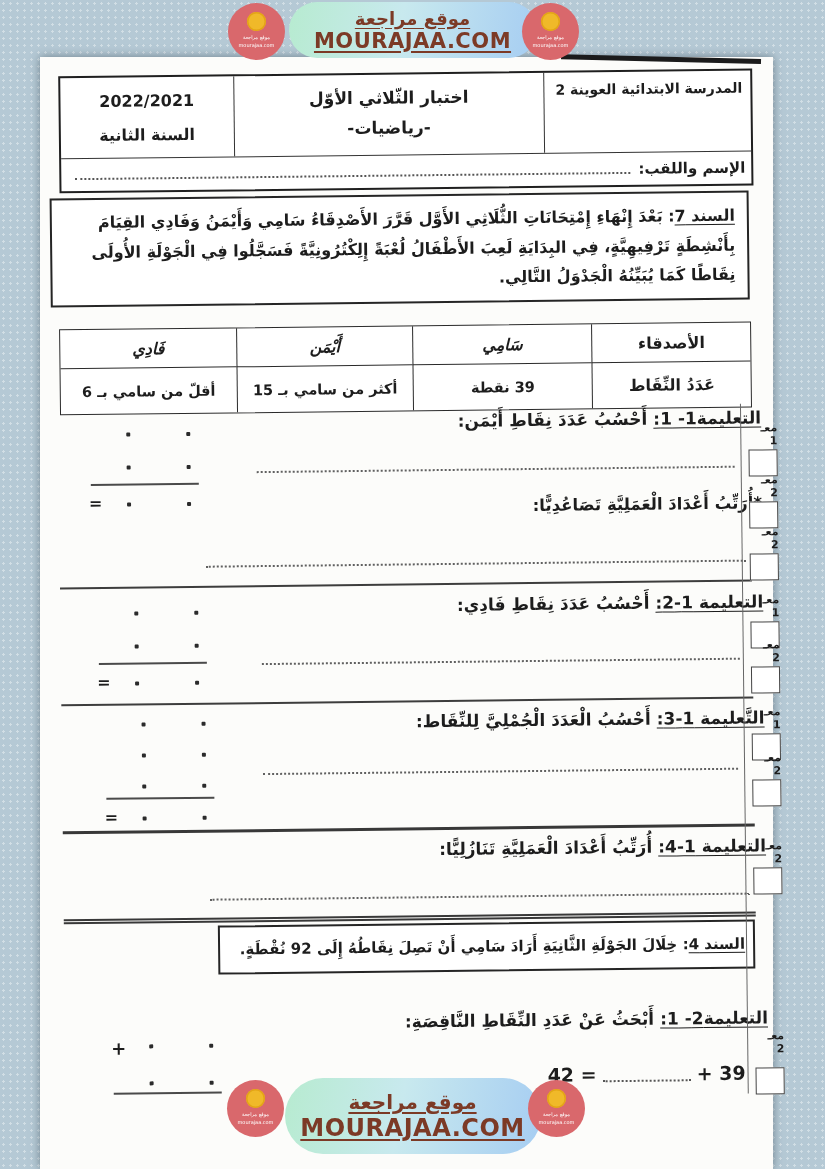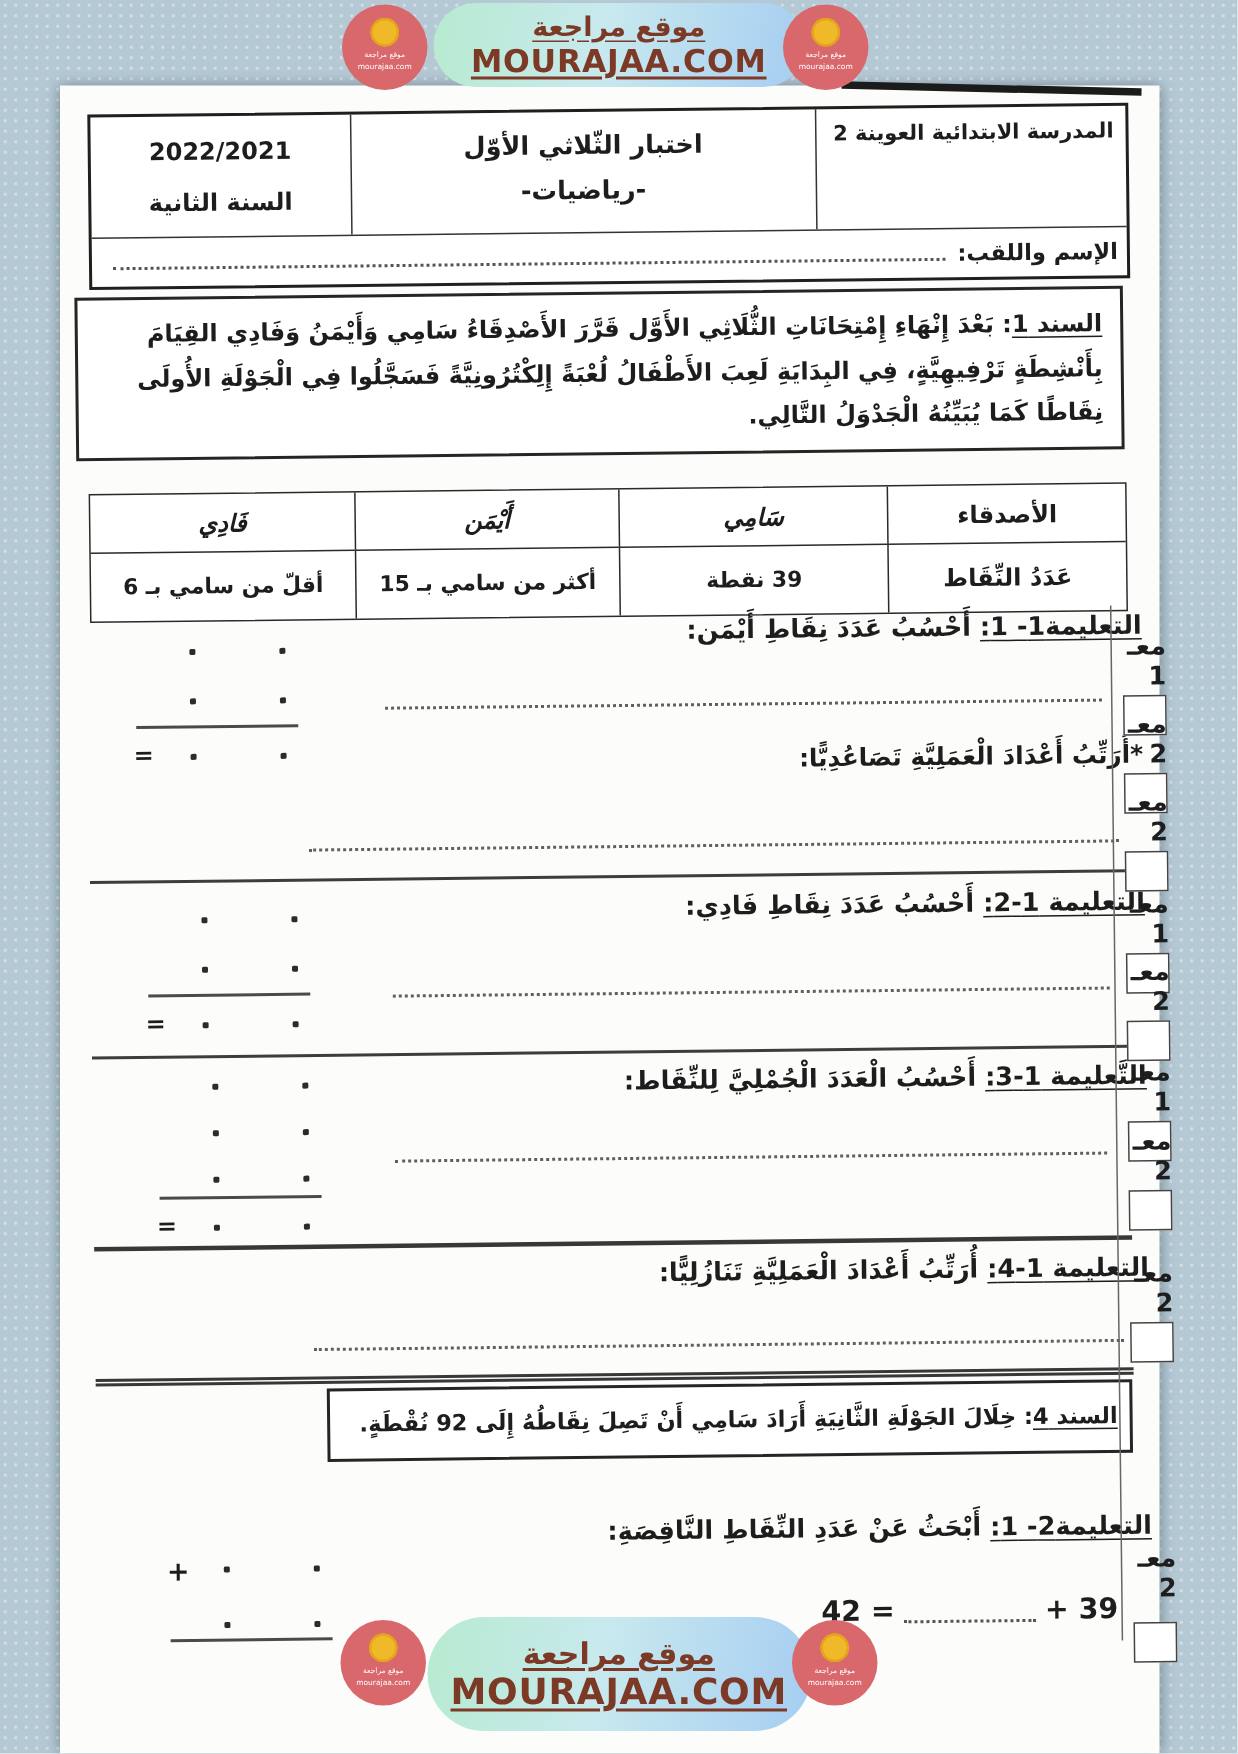--- a/index.html
+++ b/index.html
@@ -67,21 +67,21 @@
   .sym { position:absolute; left:-38px; top:-9px; font-size:16px; font-weight:bold; }
   .sym.plus { top:-7px; font-size:18px; }
   
   .ansline { position:absolute; height:8px; border-bottom:2px dotted #606060; }
   .hr { position:absolute; border-top:2px solid #3d3d3d; }
   .hr.thick { border-top:3px solid #383838; }
   .hr.dbl { border-top:5px double #383838; }
   
   .vline { position:absolute; left:696px; top:350px; height:690px; border-left:1.5px solid #666; }
   .mark { position:absolute; left:699px; width:34px; direction:rtl; }
-  .mark .mlabel { display:block; font-size:17px;margin-left:15px; }
+  .mark .mlabel { display:block; font-size:11px;margin-left:15px; }
   .mark .mbox { width:29px; height:27px; border:1.8px solid #444; background:#fff; margin-top:2px; }
   
   .equation { position:absolute; left:496px; top:1008px; width:198px; display:flex; direction:ltr;
     align-items:flex-end; gap:6px; font-size:19px; }
   .eqdots { flex:1; border-bottom:2px dotted #555; height:14px; margin-bottom:3px; }
 </style>
 </head>
 <body>
 
 <div class="banner top">
@@ -120,21 +120,21 @@
           <div>السنة الثانية</div>
         </div>
       </div>
       <div class="namerow">
         <span>الإسم واللقب:</span>
         <span class="namedots"></span>
       </div>
     </div>
 
     <div class="snbox" id="sanad1">
-      <span class="lb">السند 1</span><span>: بَعْدَ إِنْهَاءِ إِمْتِحَانَاتِ الثُّلَاثِي الأَوَّل قَرَّرَ الأَصْدِقَاءُ سَامِي وَأَيْمَنُ وَفَادِي القِيَامَ بِأَنْشِطَةٍ تَرْفِيهِيَّةٍ، فِي البِدَايَةِ لَعِبَ الأَطْفَالُ لُعْبَةً إِلِكْتُرُونِيَّةً فَسَجَّلُوا فِي الْجَوْلَةِ الأُولَى نِقَاطًا كَمَا يُبَيِّنُهُ الْجَدْوَلُ التَّالِي.</span>
+      <span class="lb">السند 7</span><span>: بَعْدَ إِنْهَاءِ إِمْتِحَانَاتِ الثُّلَاثِي الأَوَّل قَرَّرَ الأَصْدِقَاءُ سَامِي وَأَيْمَنُ وَفَادِي القِيَامَ بِأَنْشِطَةٍ تَرْفِيهِيَّةٍ، فِي البِدَايَةِ لَعِبَ الأَطْفَالُ لُعْبَةً إِلِكْتُرُونِيَّةً فَسَجَّلُوا فِي الْجَوْلَةِ الأُولَى نِقَاطًا كَمَا يُبَيِّنُهُ الْجَدْوَلُ التَّالِي.</span>
     </div>
 
     <div class="ftable">
       <div class="fcell h1">الأصدقاء</div>
       <div class="fcell h1 fname">سَامِي</div>
       <div class="fcell h1 fname">أَيْمَن</div>
       <div class="fcell h1 fname">فَادِي</div>
       <div class="fcell h2" style="font-size:16px;">عَدَدُ النِّقَاط</div>
       <div class="fcell h2">39 نقطة</div>
       <div class="fcell h2">أكثر من سامي بـ 15</div>

